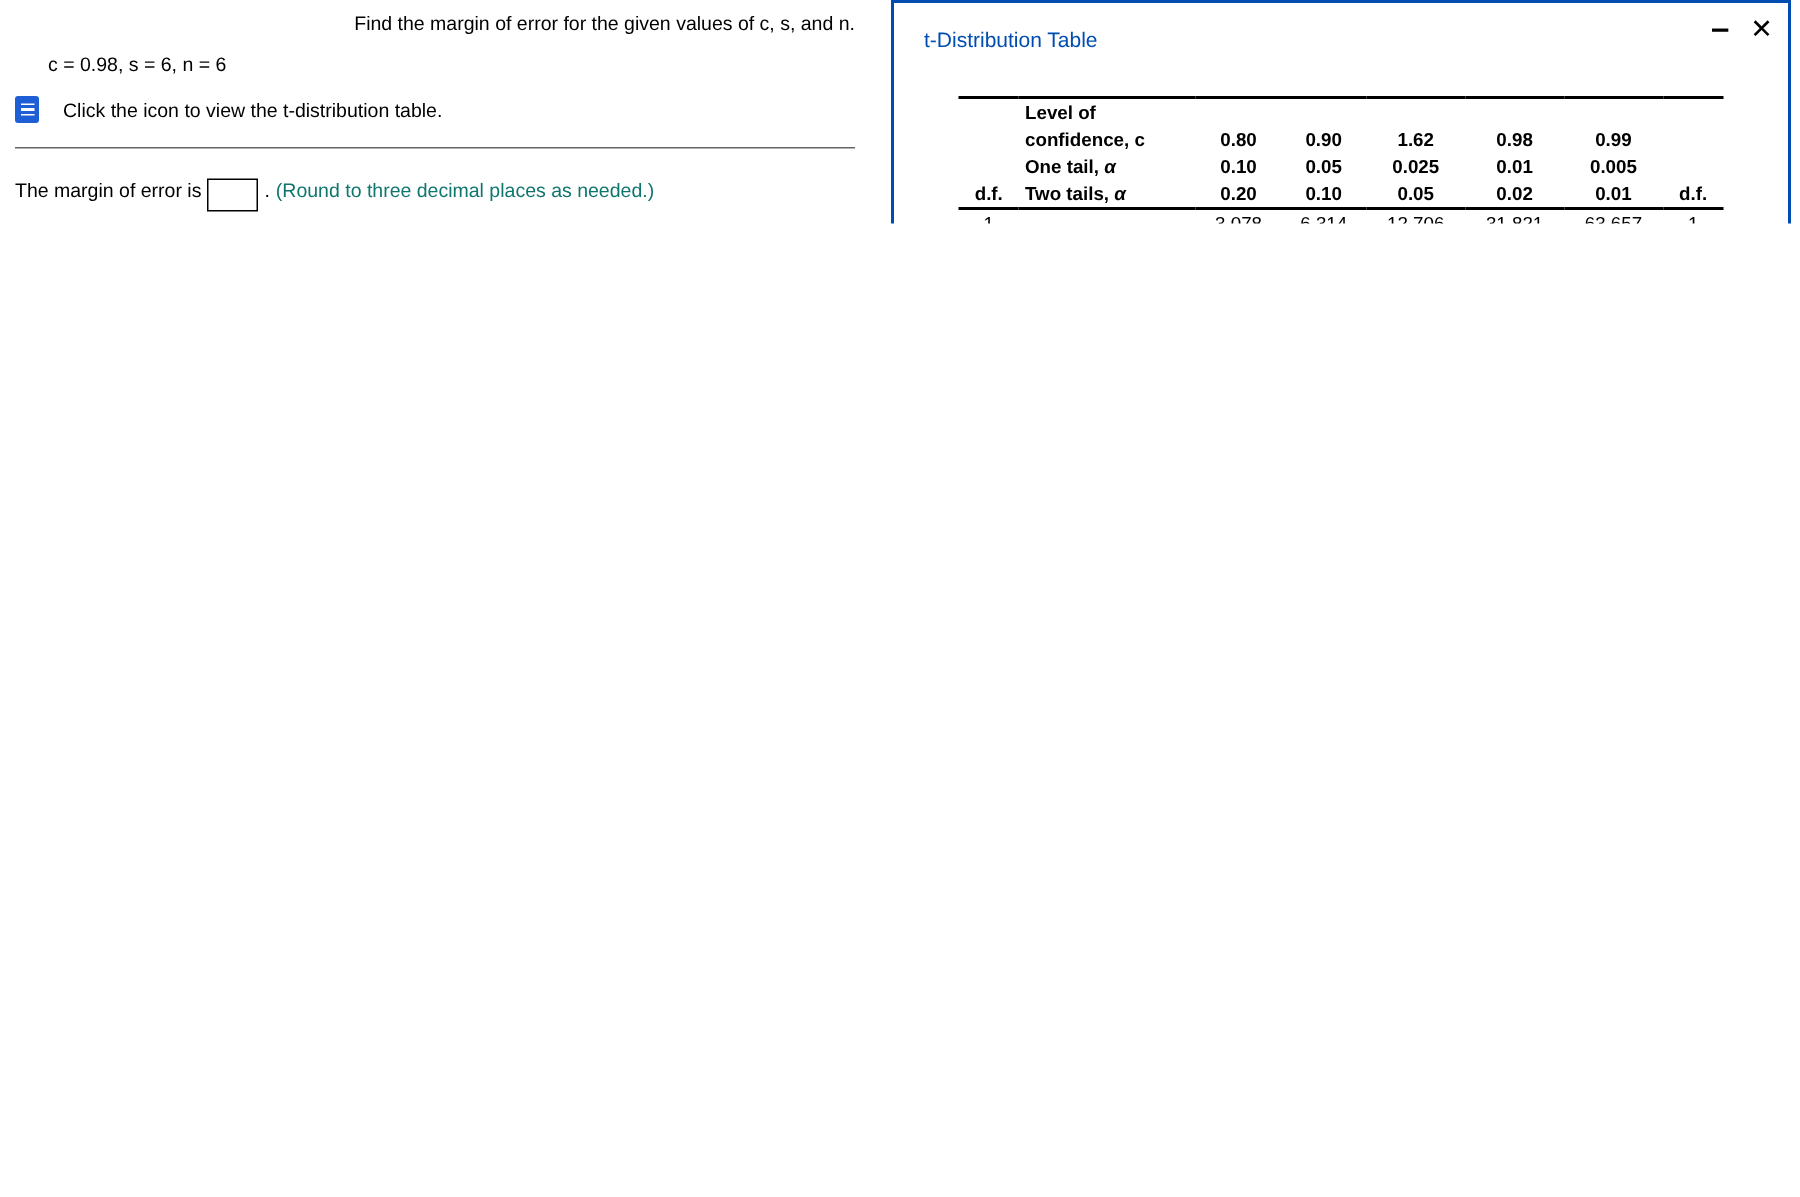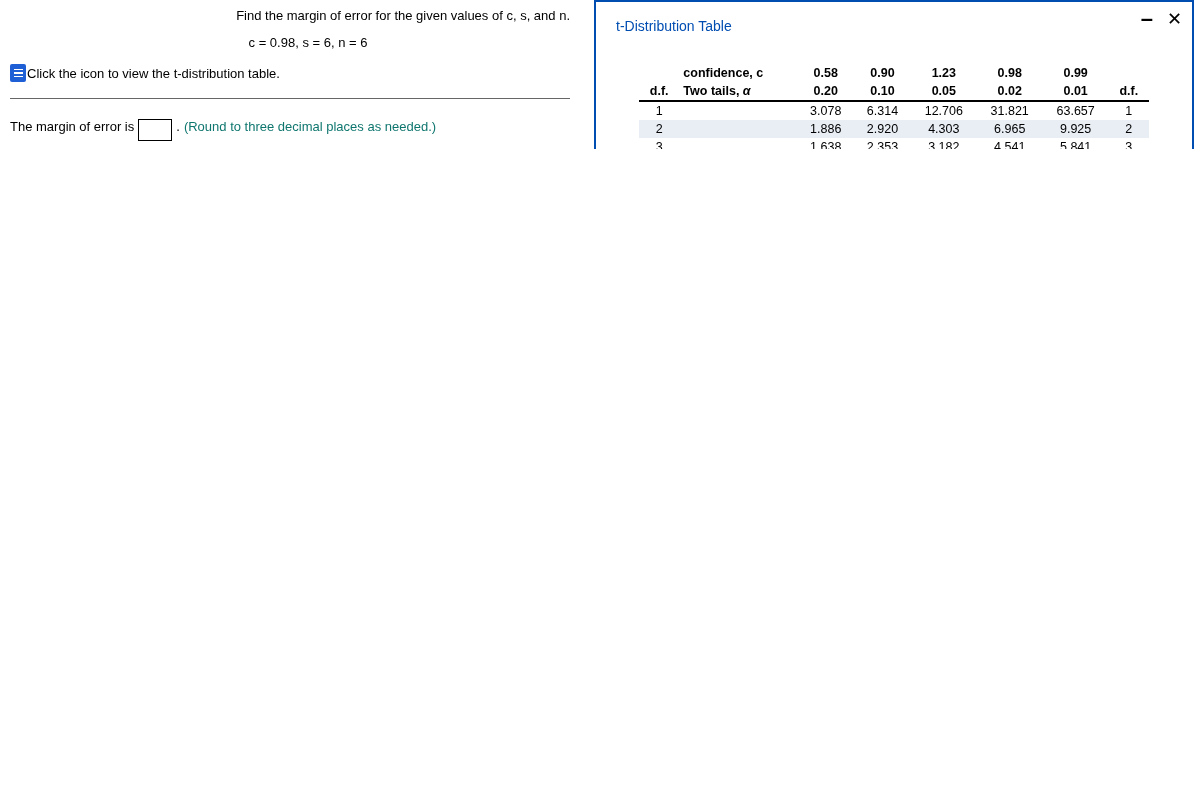--- a/index.html
+++ b/index.html
@@ -9,25 +9,25 @@
     color: #000;
     background: #fff;
     position: relative;
   }
   .left-area {
     padding: 8px 10px;
     width: 580px;
     box-sizing: border-box;
   }
   .question-line { margin-bottom: 12px; text-align: right; }
-  .params { margin-left: 36px; margin-bottom: 14px; text-align: center; }
+  .params { margin-left: 22px; margin-bottom: 14px; }
   .click-line {
     display: flex;
     align-items: center;
-    gap: 1px;
+    gap: 16px;
     margin-bottom: 16px;
   }
   .doc-icon {
     width: 16px; height: 18px;
     background: #1e5fd6;
     border-radius: 2px;
     display: flex;
     flex-direction: column;
     justify-content: center;
     align-items: center;
@@ -116,28 +116,44 @@
 <div class="modal">
   <div class="modal-controls">
     <span class="minus-icon">–</span>
     <span class="close-icon">✕</span>
   </div>
   <div class="modal-title">t-Distribution Table</div>
 
   <div class="table-wrap">
     <table id="t-table">
         <tbody>
+          <tr class="table-outer-top">
+            <td></td>
+            <td class="header-label"><b>Level of</b></td>
+            <td colspan="5"></td>
+            <td></td>
+          </tr>
           <tr>
             <td></td>
             <td class="header-label"><b>confidence, c</b></td>
-            <td><b>0.58</b></td>
+            <td><b>0.80</b></td>
             <td><b>0.90</b></td>
-            <td><b>1.23</b></td>
+            <td><b>1.62</b></td>
             <td><b>0.98</b></td>
             <td><b>0.99</b></td>
+            <td></td>
+          </tr>
+          <tr>
+            <td></td>
+            <td class="header-label"><b>One tail, <span class="i">α</span></b></td>
+            <td><b>0.10</b></td>
+            <td><b>0.05</b></td>
+            <td><b>0.025</b></td>
+            <td><b>0.01</b></td>
+            <td><b>0.005</b></td>
             <td></td>
           </tr>
           <tr class="heavy-bottom">
             <td class="df-head">d.f.</td>
             <td class="header-label"><b>Two tails, <span class="i">α</span></b></td>
             <td><b>0.20</b></td>
             <td><b>0.10</b></td>
             <td><b>0.05</b></td>
             <td><b>0.02</b></td>
             <td><b>0.01</b></td>

